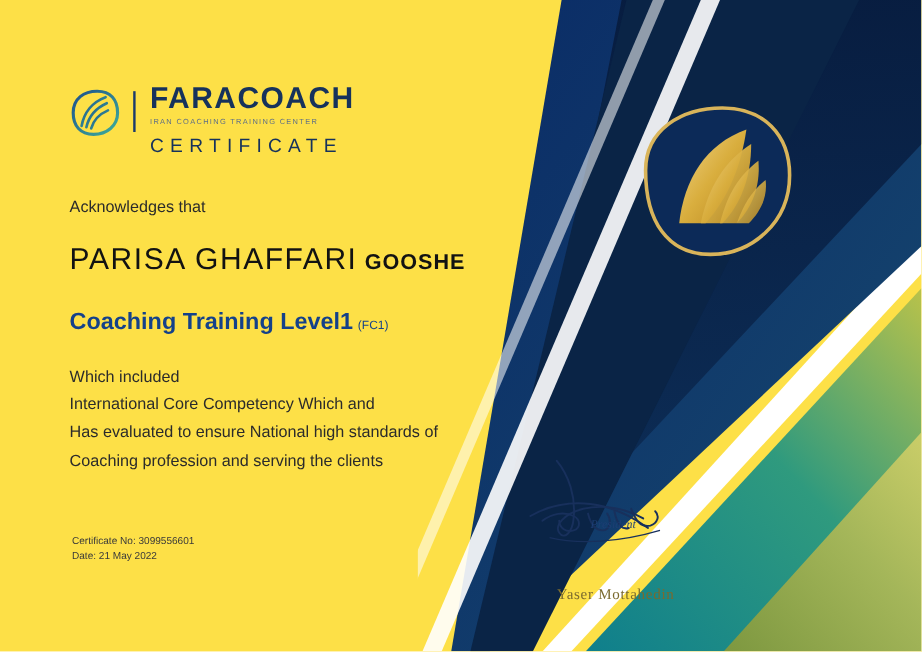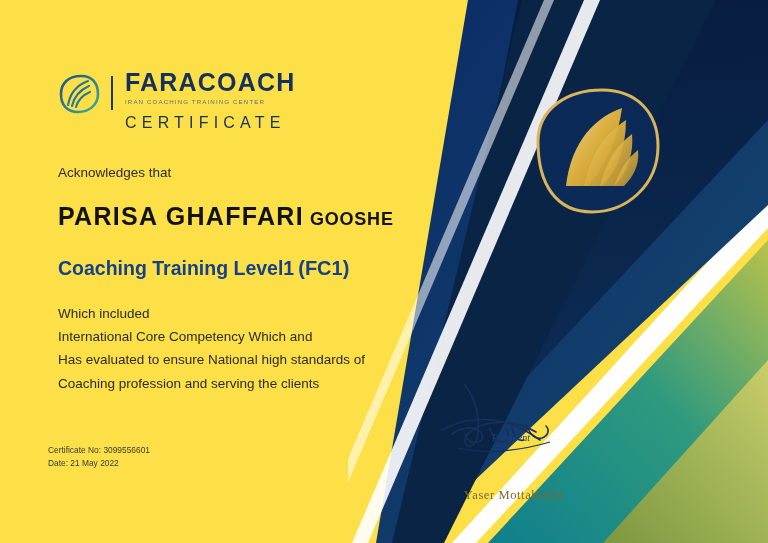--- a/index.html
+++ b/index.html
@@ -87,21 +87,21 @@
     color: #2b2b2b;
     margin: 0 0 22px 0;
   }
   .recipient {
     margin: 0 0 26px 0;
     color: #121212;
     white-space: nowrap;
   }
   .recipient .first {
     font-size: 25px;
-    font-weight: bold;
+    font-weight: normal;
     letter-spacing: 1.3px;
     text-align: center;
   }
   .recipient .last {
     font-size: 18px;
     font-weight: bold;
     letter-spacing: 0.8px;
     margin-left: 6px;
   }
   .attended {
@@ -112,35 +112,35 @@
   .course-line {
     margin: 0 0 22px 0;
     color: #14418a;
     white-space: nowrap;
   }
   .course-line .course {
     font-size: 19.5px;
     font-weight: bold;
   }
   .course-line .code {
-    font-size: 20px;
-    font-weight: bold;
+    font-size: 10px;
+    font-weight: normal;
     margin-left: 4px;
   }
   .details {
     font-size: 13.5px;
     color: #2b2b2b;
     line-height: 1.72;
   }
   .details div { white-space: nowrap; }
 
   
   .meta {
     position: absolute;
-    left: 48px;
+    left: 60px;
     top: 444px;
     font-size: 8.4px;
     color: #3a3a3a;
     line-height: 1.55;
   }
 
   
   .signature-area {
     position: absolute;
     left: 430px;

